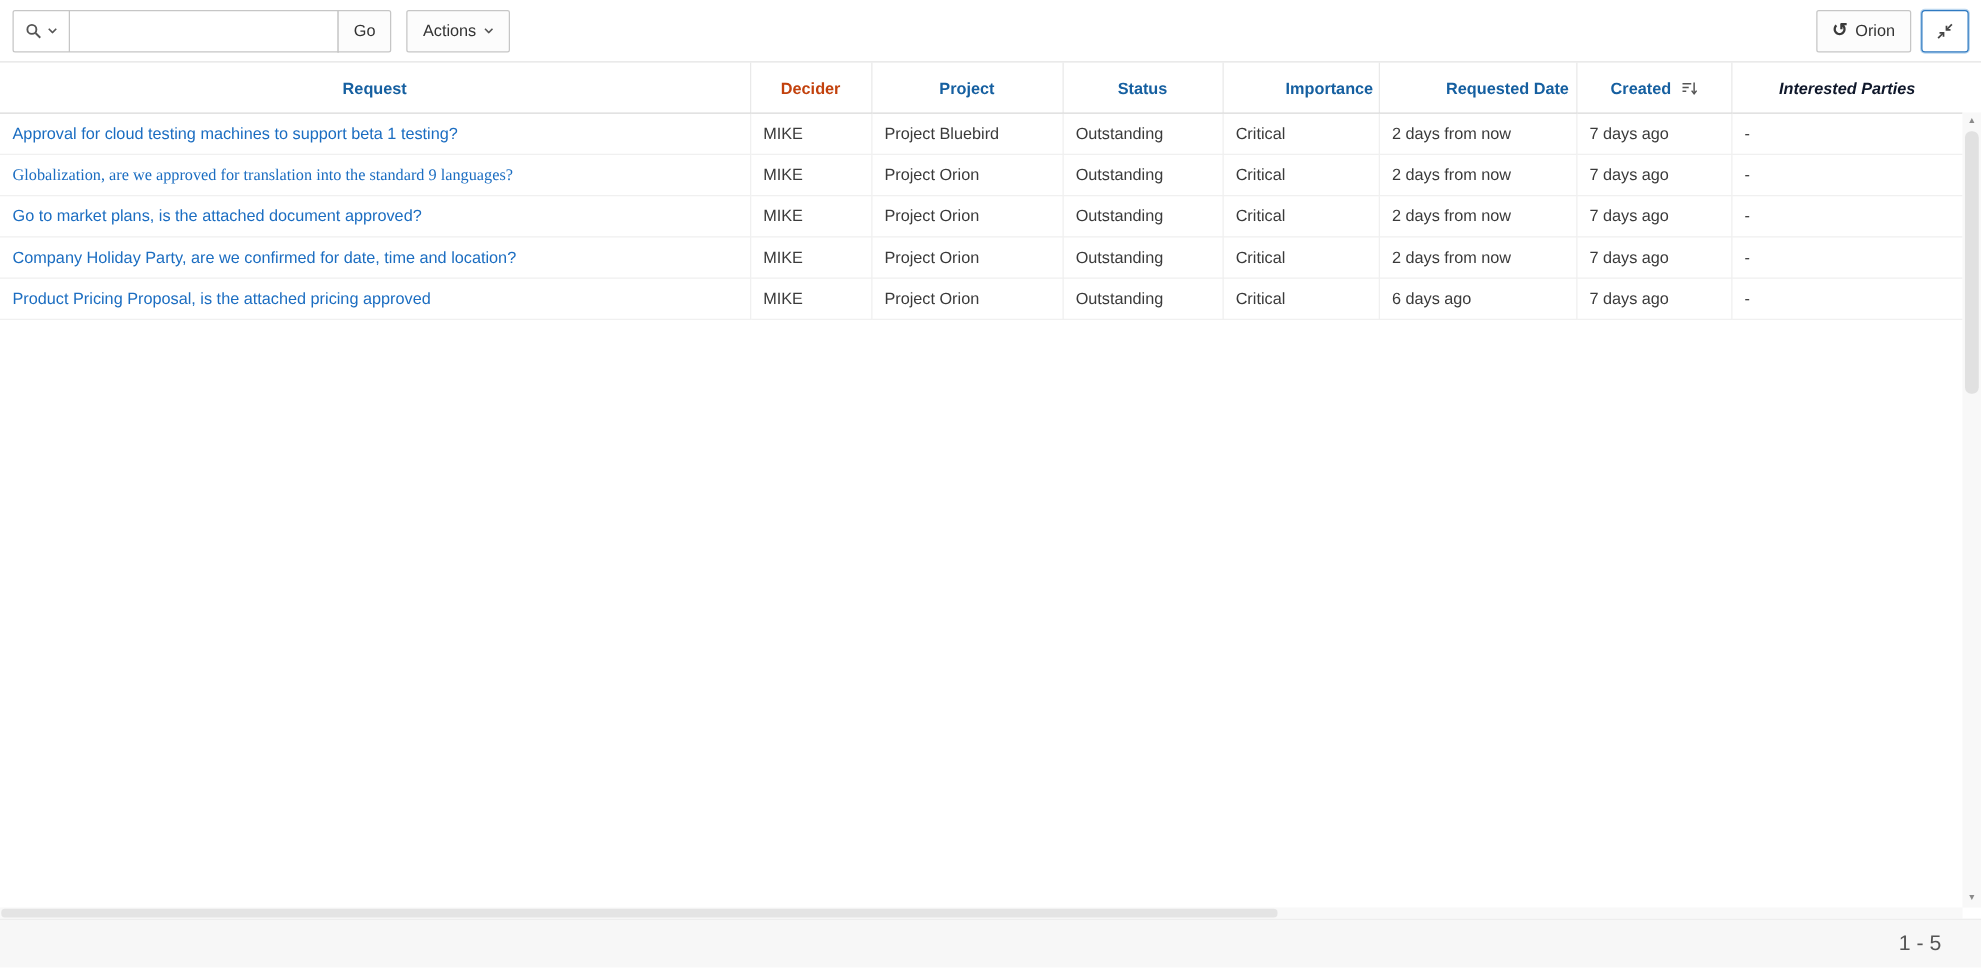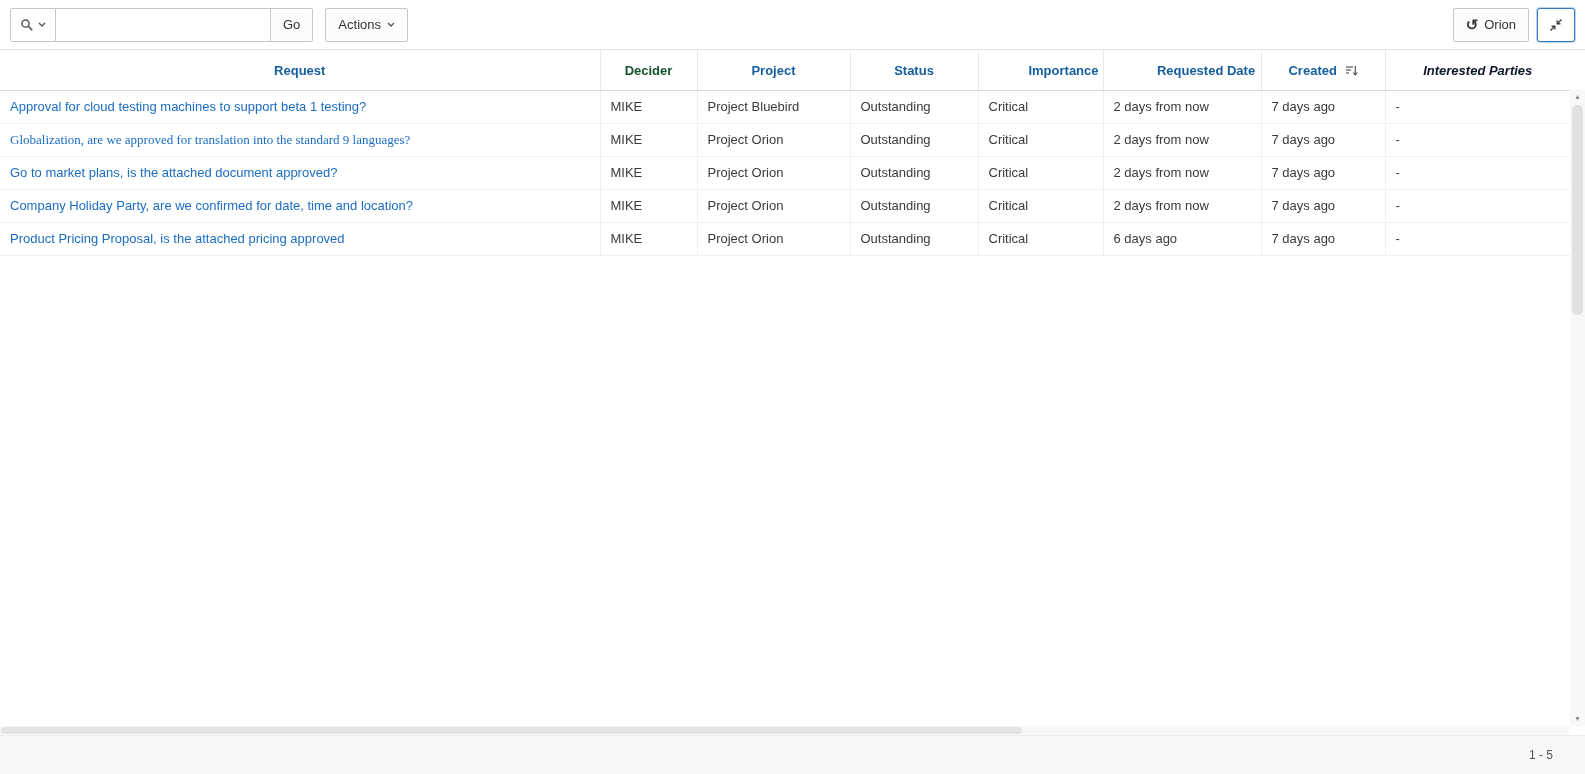--- a/index.html
+++ b/index.html
@@ -84,21 +84,21 @@
   .hs-thumb {
     position: absolute; top: 1px; left: 1px; width: 65%; height: 7px;
     background: #e4e4e4; border-radius: 3px; cursor: pointer;
   }
 
   
   .footer {
     position: absolute; top: 735px; left: 0; right: 0; height: 39px;
     background: #f7f7f7; border-top: 1px solid #ededed;
     display: flex; align-items: center; justify-content: flex-end; padding-right: 32px;
-    font-size: 12px; color: #555;
+    font-size: 17px; color: #555;
   }
 </style>
 </head>
 <body>
 
 <div class="page">
 
   <div class="toolbar">
     <button class="search-btn">
       <span style="display:inline-flex;">
@@ -151,21 +151,21 @@
         <col style="width:125px">
           <col style="width:158px">
           <col style="width:124px">
           <col>
       </colgroup>
       <thead>
         <tr>
           <th style="color:#155fa0;">
             <span class="hdr-label">Request</span>
           </th>
-          <th style="color:#14532d;">
+          <th style="color:#c2410c;">
             <span class="hdr-label">Decider</span>
           </th>
           <th style="color:#155fa0;">
             <span class="hdr-label">Project</span>
           </th>
           <th style="color:#155fa0;">
             <span class="hdr-label">Status</span>
           </th>
           <th style="color:#155fa0;padding-left:46px;">
             <span class="hdr-label">Importance</span>

